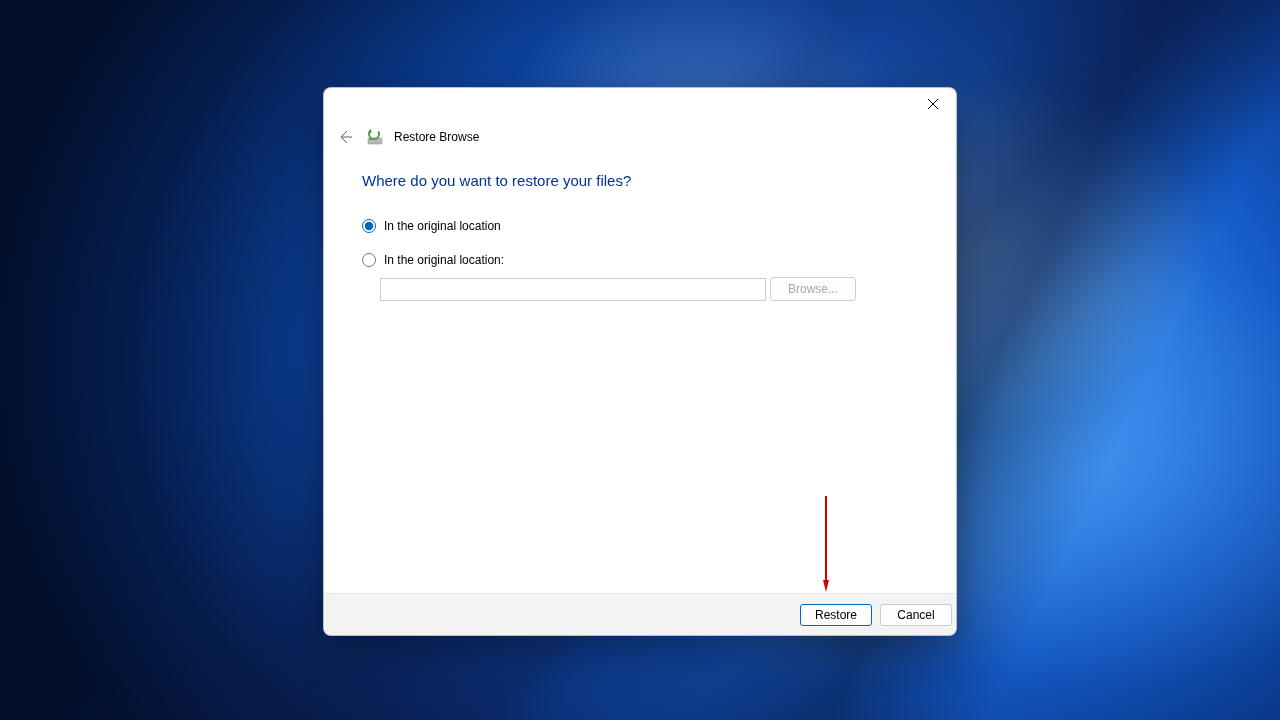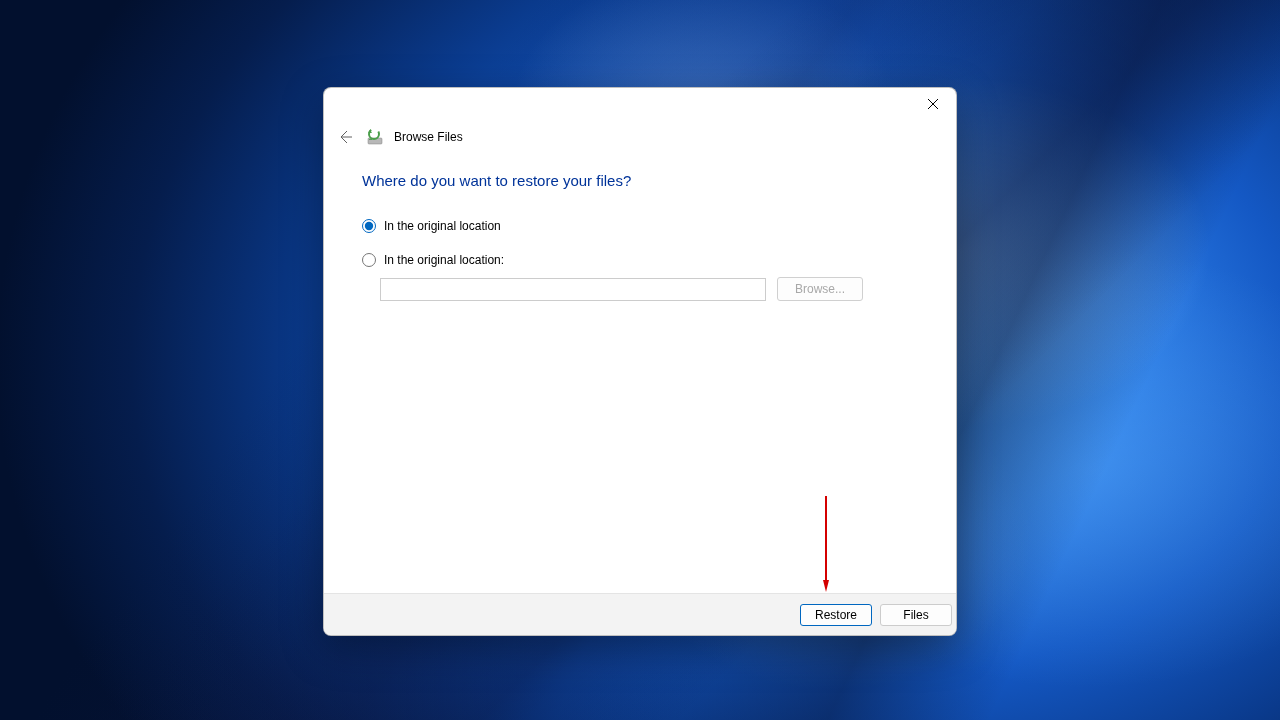--- a/index.html
+++ b/index.html
@@ -111,21 +111,21 @@
     .radio-row.second { margin-bottom: 10px; }
     input[type="radio"] {
       width: 14px;
       height: 14px;
       accent-color: #0067c0;
       cursor: pointer;
     }
     .path-row {
       display: flex;
       align-items: center;
-      gap: 11px;
+      gap: 4px;
       margin-left: 18px;
       margin-top: 8px;
     }
     .path-input {
       width: 386px;
       height: 23px;
       border: 1px solid #cccccc;
       background: #ffffff;
       font-size: 12px;
       padding: 0 4px;
@@ -195,21 +195,21 @@
         </svg>
     </div>
     <div class="app-icon">
       <svg width="18" height="18" viewBox="0 0 18 18">
         <rect x="2" y="10" width="14" height="6" rx="1" fill="#b8b8b8" stroke="#808080" stroke-width="0.5"></rect>
         <rect x="3" y="11" width="3" height="1" fill="#5a9e5a"></rect>
         <circle cx="8" cy="6" r="5" fill="none" stroke="#4a9e4a" stroke-width="2" stroke-dasharray="20 8"></circle>
         <path d="M4 2 L2 5 L6 5 Z" fill="#4a9e4a"></path>
       </svg>
     </div>
-    <div class="app-title">Browse Files</div>
+    <div class="app-title">Restore Browse</div>
   </div>
 
   <div class="content">
     <div class="heading">Where do you want to restore your files?</div>
 
     <label class="radio-row">
       <input type="radio" name="loc" checked="" style="">
       <span>In the original location</span>
     </label>
 
@@ -219,20 +219,20 @@
     </label>
 
     <div class="path-row">
       <input class="path-input" type="text" disabled="" value="" style="">
       <button class="browse-btn" disabled="">Browse...</button>
     </div>
   </div>
 
   <div class="footer">
     <button class="btn btn-primary">Restore</button>
-    <button class="btn btn-secondary">Files</button>
+    <button class="btn btn-secondary">Cancel</button>
   </div>
 </div>
 
 <svg class="annotation-arrow" width="6" height="96" viewBox="0 0 6 96">
   <line x1="3" y1="0" x2="3" y2="86" stroke="#d40000" stroke-width="2"></line>
   <path d="M3 96 L0 84 L6 84 Z" fill="#d40000"></path>
 </svg>
 
 </body></html>

